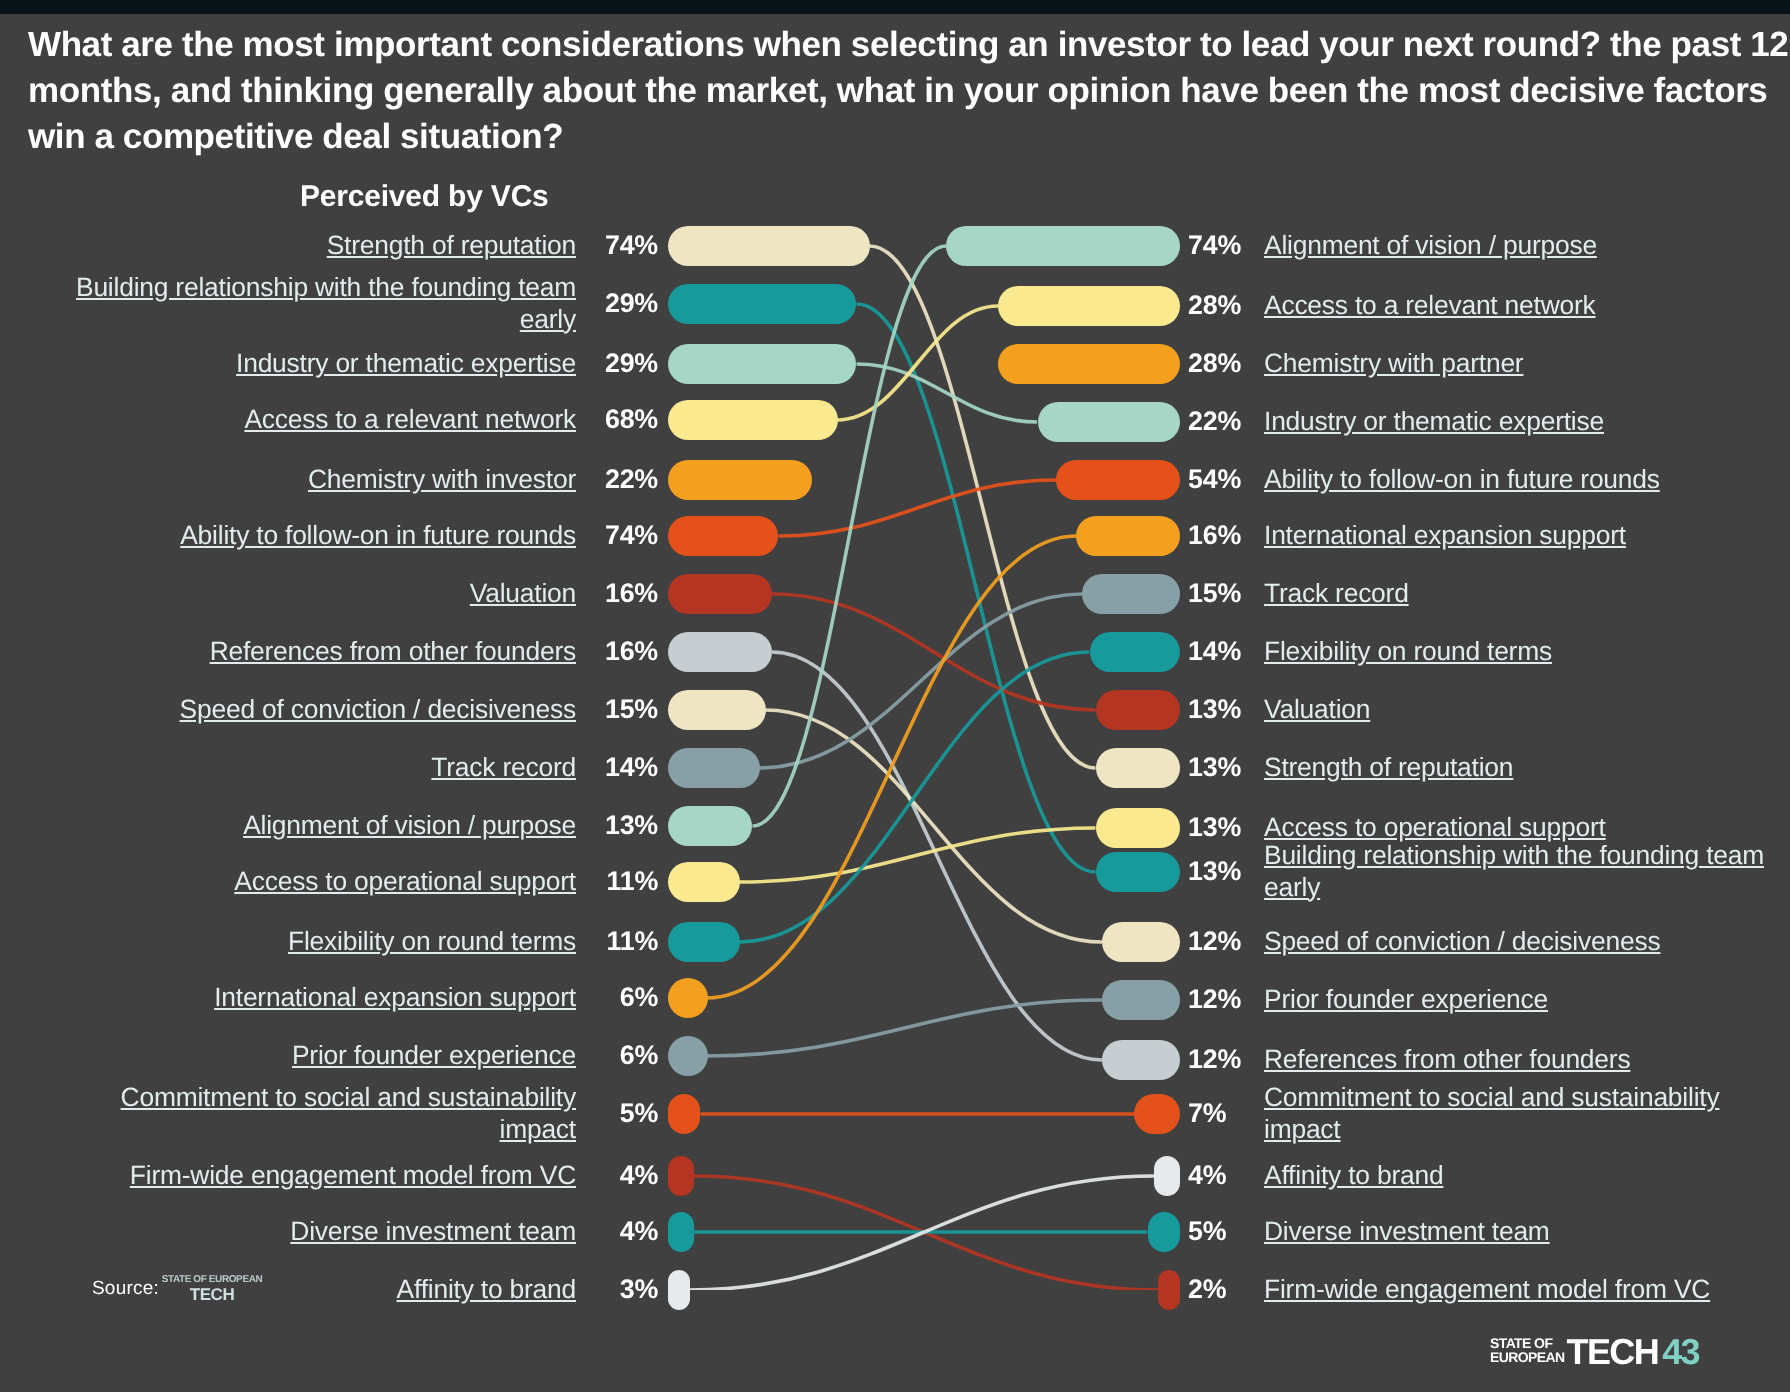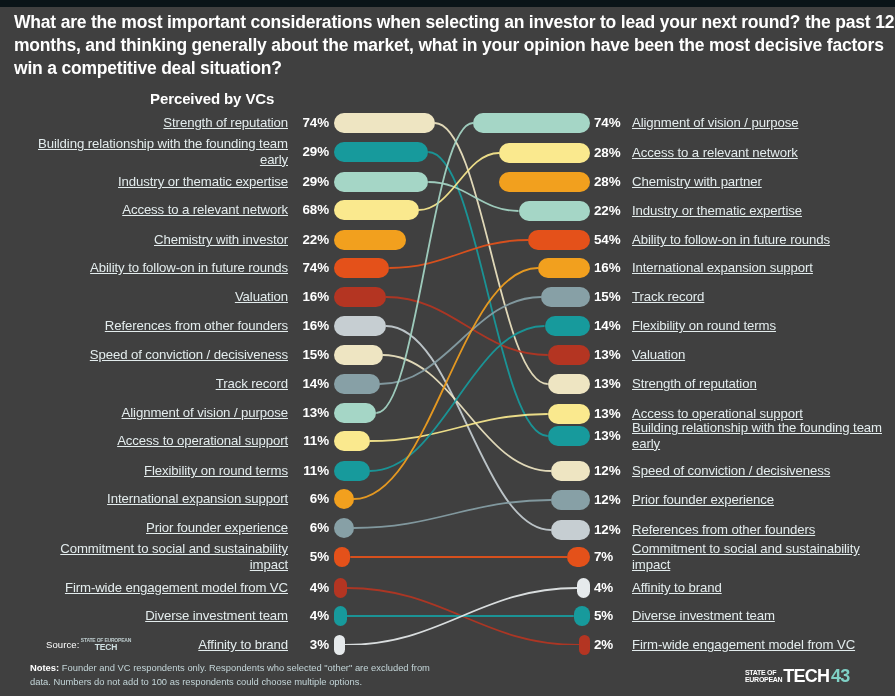--- a/index.html
+++ b/index.html
@@ -314,21 +314,20 @@
       </div>
   </div>
 
   <div id="footer-source">Source:</div>
   <div id="source-logo">
     <span class="sl1">STATE OF EUROPEAN</span>
     <span class="sl2">TECH</span>
     <span class="sl3">2023</span>
   </div>
 
-  <div id="notes"><b>Notes:</b><span> Founder and VC respondents only. Respondents who selected "other" are excluded from data. Numbers do not add to 100 as respondents could choose multiple options.</span></div>
 
   <div id="set-logo">
     <div class="set-small">
       <div>STATE OF</div>
       <div>EUROPEAN</div>
     </div>
     <span class="set-tech">TECH</span>
     <span class="set-23">43</span>
   </div>
 

